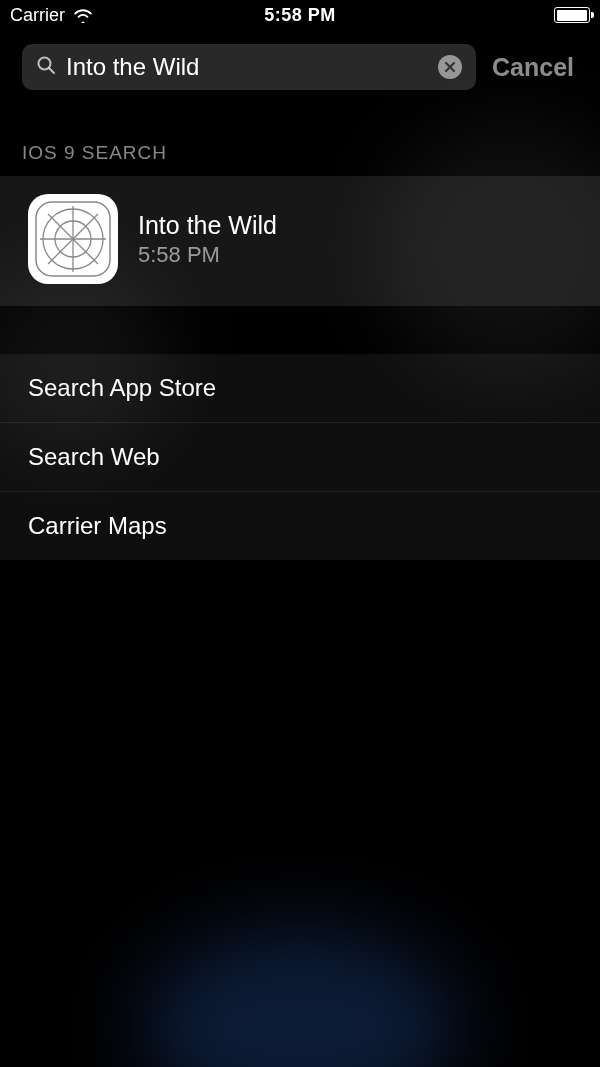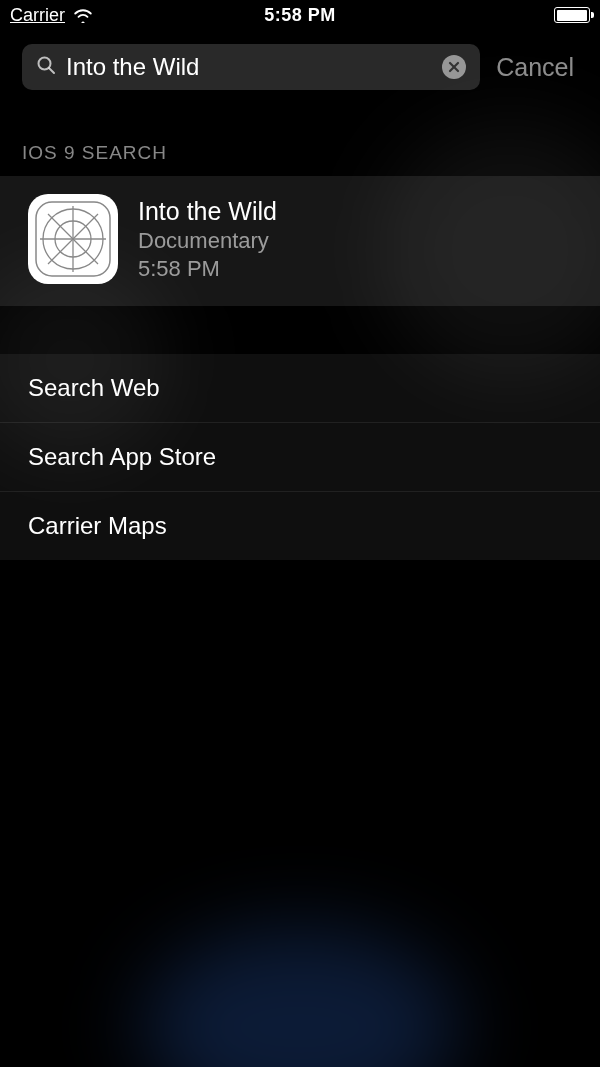--- a/index.html
+++ b/index.html
@@ -26,21 +26,20 @@
     .status-bar {
       position: relative;
       height: 30px;
       display: flex;
       align-items: center;
       justify-content: space-between;
       padding: 0 10px;
       color: #fff;
       font-size: 18px;
       z-index: 10;
-      text-decoration: underline;
     }
     .status-left { display: flex; align-items: center; gap: 8px; }
     .status-center { position: absolute; left: 50%; transform: translateX(-50%); font-weight: 600; letter-spacing: 0.5px; }
     .status-right { display: flex; align-items: center; }
     .wifi-icon { display: inline-flex; }
     .battery {
       width: 36px; height: 16px;
       border: 1.5px solid #fff;
       border-radius: 3px;
       position: relative;
@@ -98,21 +97,21 @@
       display: flex;
       align-items: center;
       justify-content: center;
       cursor: pointer;
     }
     .cancel-btn {
       background: none;
       border: none;
       color: rgba(255,255,255,0.55);
       font-size: 25px;
-      font-weight: 400;
+      font-weight: 700;
       cursor: pointer;
       padding-right: 4px;
     }
 
     
     .section-header {
       position: relative;
       padding: 38px 22px 12px 22px;
       color: rgba(180,180,180,0.75);
       font-size: 19px;
@@ -214,24 +213,23 @@
       <circle cx="39" cy="39" r="30" stroke="#888" stroke-width="1.3" fill="none"></circle>
       <circle cx="39" cy="39" r="18" stroke="#888" stroke-width="1.3" fill="none"></circle>
       <line x1="39" y1="6" x2="39" y2="72" stroke="#888" stroke-width="1.3"></line>
       <line x1="6" y1="39" x2="72" y2="39" stroke="#888" stroke-width="1.3"></line>
       <line x1="14" y1="14" x2="64" y2="64" stroke="#888" stroke-width="1.3"></line>
       <line x1="64" y1="14" x2="14" y2="64" stroke="#888" stroke-width="1.3"></line>
     </svg>
   </div>
   <div class="result-text">
     <div class="result-title">Into the Wild</div>
-    <div class="result-subtitle">Documentary</div>
     <div class="result-time">5:58 PM</div>
   </div>
 </div>
 
 <div class="gap-spacer"></div>
 
 <div class="action-list">
+  <div class="action-item">Search App Store</div>
   <div class="action-item">Search Web</div>
-  <div class="action-item">Search App Store</div>
   <div class="action-item">Carrier Maps</div>
 </div>
 
 </body></html>

